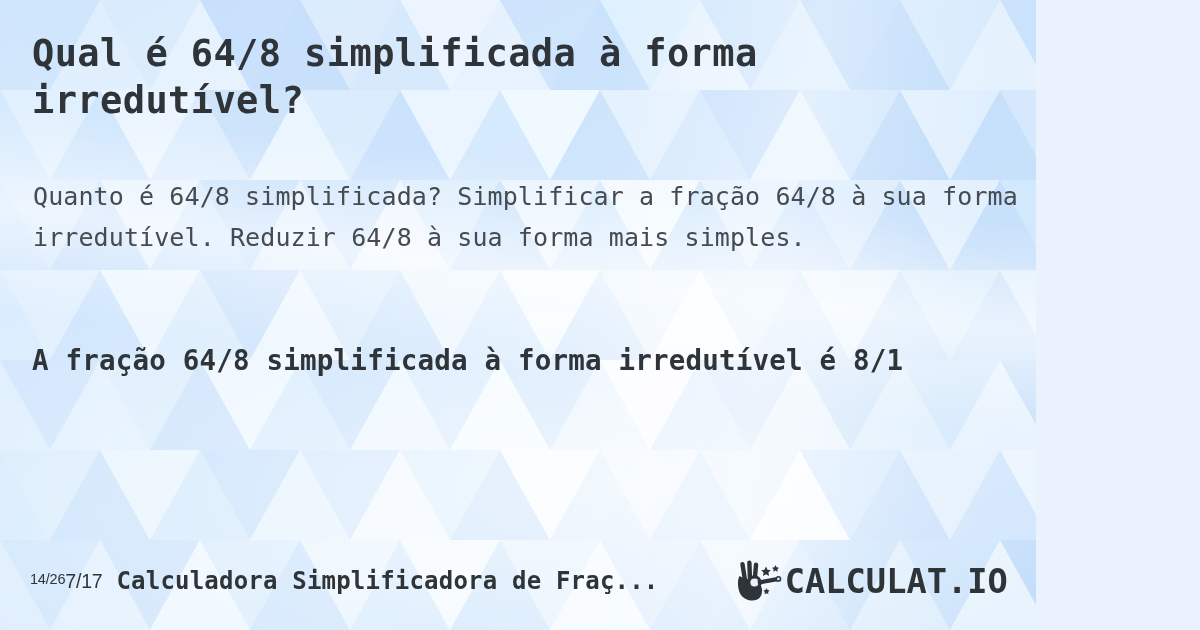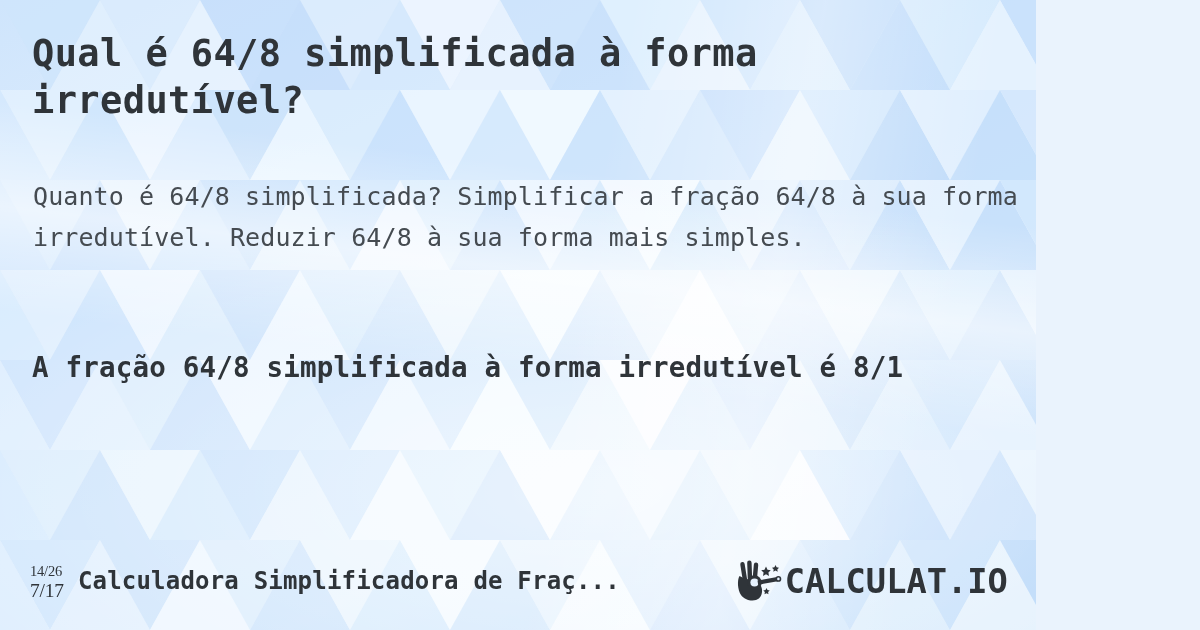--- a/index.html
+++ b/index.html
@@ -74,21 +74,21 @@
     font-weight: normal;
     font-size: 25px;
     line-height: 41px;
     letter-spacing: 0.1px;
     color: #454b51;
   }
 
   .answer {
     position: absolute;
     left: 32px;
-    top: 345px;
+    top: 338px;
     width: 1140px;
     margin: 0;
     font-family: "DejaVu Sans Mono", monospace;
     font-weight: bold;
     font-size: 27.5px;
     line-height: 45px;
     letter-spacing: 0.2px;
     color: #2f3439;
   }
 
@@ -99,26 +99,26 @@
     right: 0;
     bottom: 24px;
     height: 50px;
     display: flex;
     align-items: center;
     padding: 0 30px;
   }
 
   .frac-icon {
     display: flex;
-    flex-direction: column;
+    flex-direction: row;
     align-items: flex-start;
     justify-content: center;
     line-height: 1;
     color: #2f3439;
-    font-family: Liberation Serif, serif;
+    font-family: Liberation Sans, sans-serif;
     margin-right: 14px;
     margin-top: 2px;
   }
   .frac-icon .num {
     font-size: 14.5px;
     letter-spacing: -0.2px;
     margin-bottom: 3px;
   }
   .frac-icon .den {
     font-size: 19.5px;

